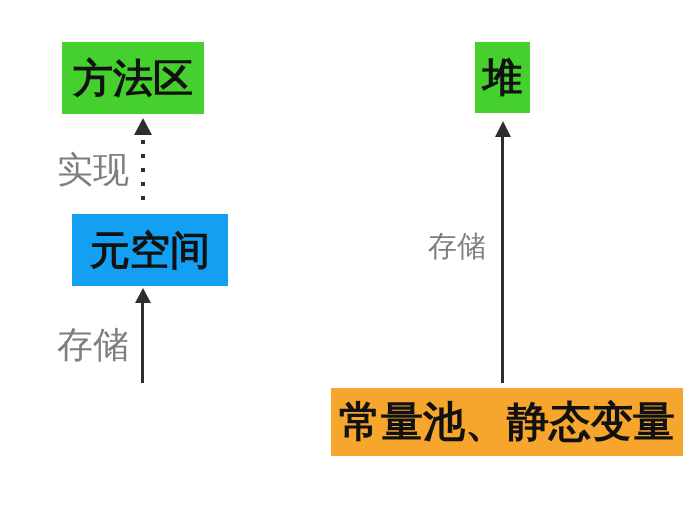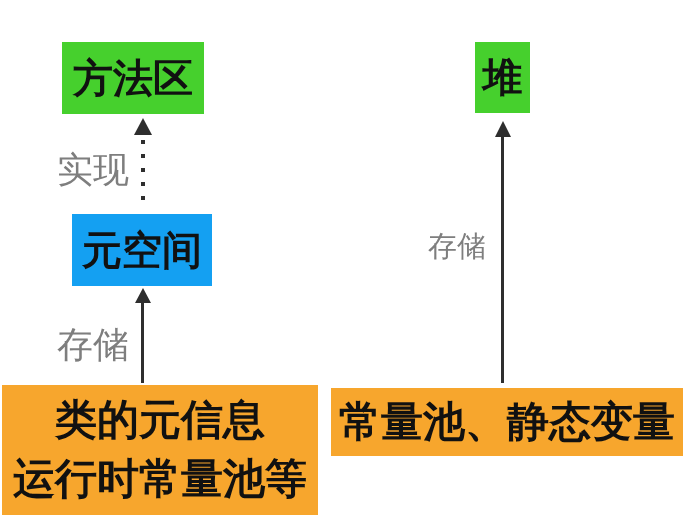--- a/index.html
+++ b/index.html
@@ -17,21 +17,21 @@
     color:var(--node_text,#111111);
     text-align:right;
     white-space:nowrap;
   }
   .green{background:var(--green,#46d02d);}
   .blue{background:var(--blue,#14a0f2);}
   .orange{background:var(--orange,#f7a62d);}
 
   .node-method-area{left:62px;top:42px;width:142px;height:72px;font-size:40px;}
   .node-heap{left:475px;top:42px;width:55px;height:71px;font-size:40px;}
-  .node-metaspace{left:72px;top:214px;width:140px;height:72px;font-size:40px;}
+  .node-metaspace{left:72px;top:214px;width:156px;height:72px;font-size:40px;}
   .node-class-meta{left:2px;top:385px;width:316px;height:130px;font-size:42px;flex-direction:column;line-height:1.4;}
   .node-constant-pool{left:331px;top:388px;width:352px;height:68px;font-size:42px;}
 
   .edge-line{position:absolute;background:var(--arrow,#2e2e2e);}
   .edge-line.dotted{
     background:repeating-linear-gradient(to bottom,var(--arrow,#2e2e2e) 0 4px,transparent 4px 14px);
   }
   .arrowhead{
     position:absolute;width:0;height:0;
     border-left:9px solid transparent;
@@ -61,24 +61,20 @@
 <body>
 
 <div class="canvas">
 
   <div class="node green node-method-area">方法区</div>
 
   <div class="node green node-heap">堆</div>
 
   <div class="node blue node-metaspace">元空间</div>
 
-  <div class="node orange node-class-meta">
-    <div>类的元信息</div>
-    <div>运行时常量池等</div>
-  </div>
 
   <div class="node orange node-constant-pool">常量池、静态变量</div>
 
   <div class="arrowhead ah-implement"></div>
   <div class="edge-line dotted line-implement"></div>
   <div class="edge-label label-implement">实现</div>
 
   <div class="arrowhead ah-store-left"></div>
   <div class="edge-line line-store-left"></div>
   <div class="edge-label label-store-left">存储</div>

